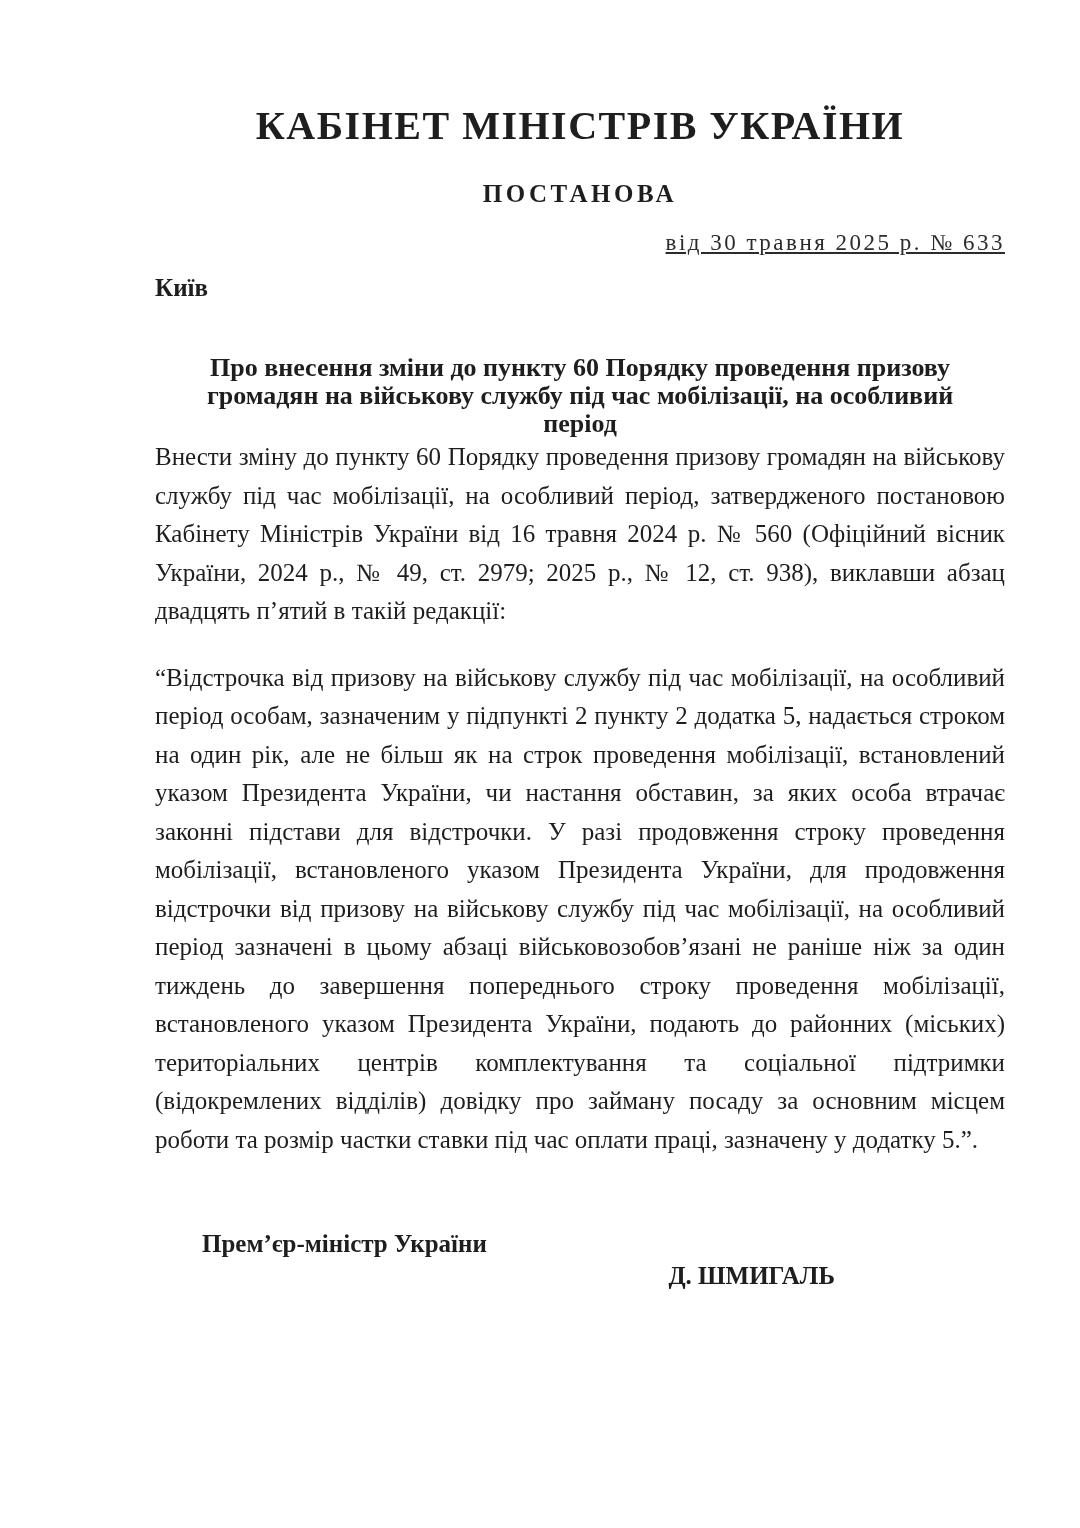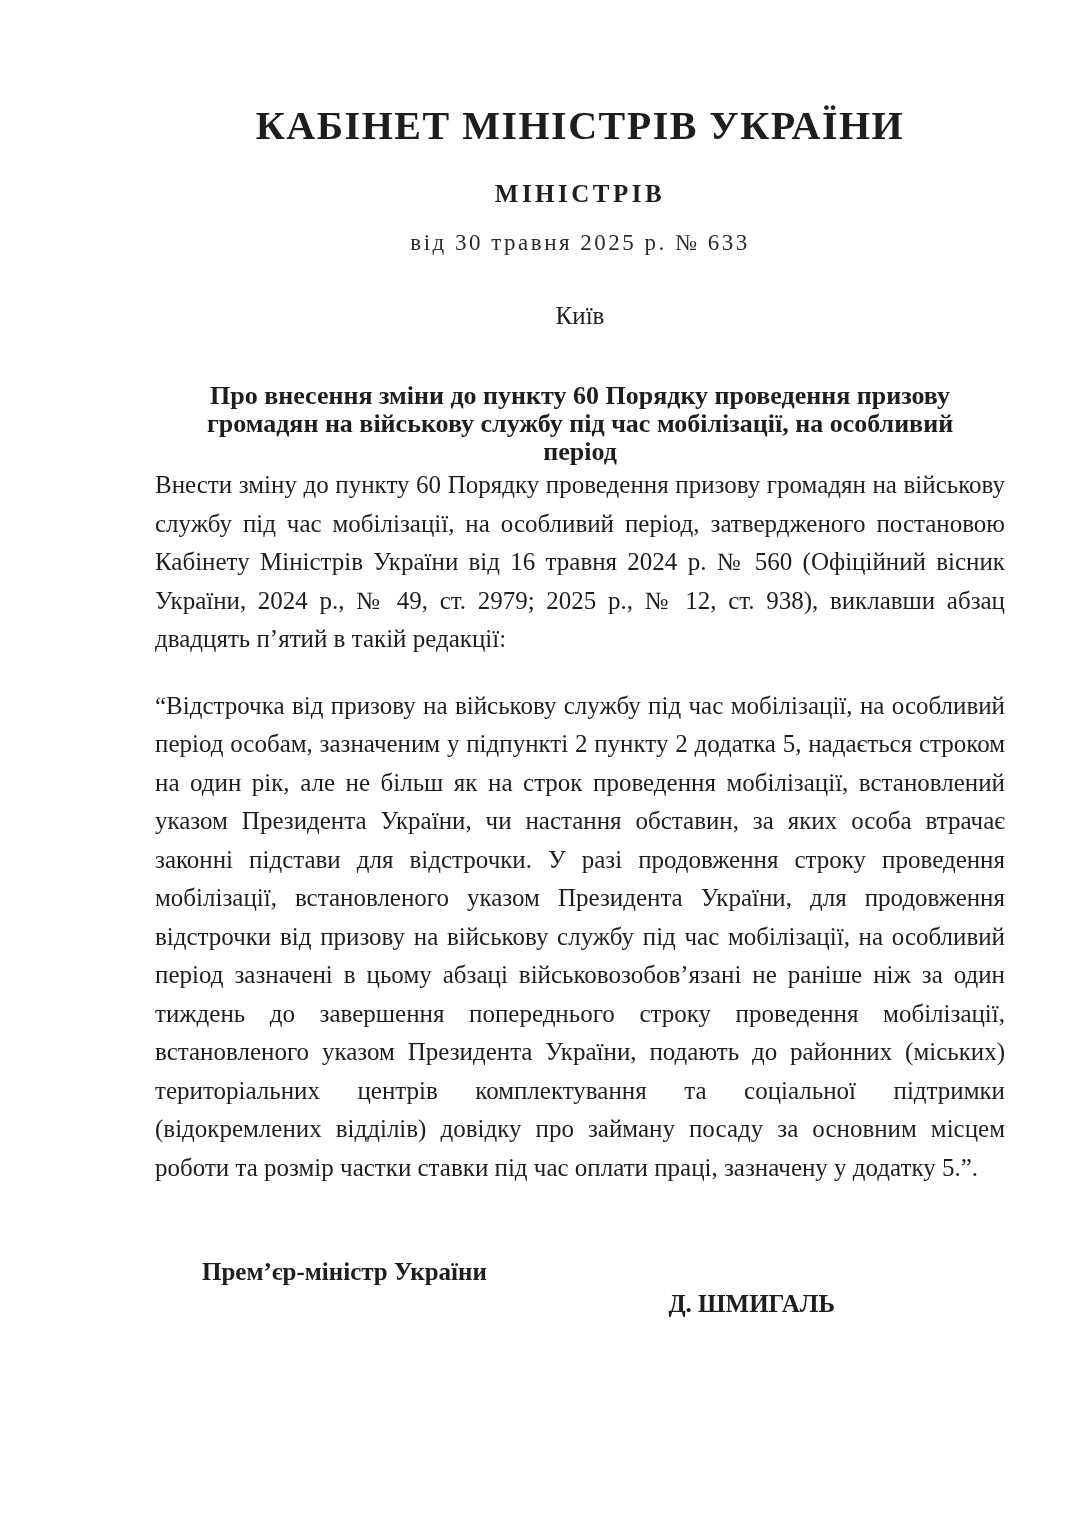--- a/index.html
+++ b/index.html
@@ -31,30 +31,30 @@
   }
   .doc-type {
     margin-top: 32px;
     text-align: center;
     font-size: 25px;
     font-weight: bold;
     letter-spacing: 3.5px;
   }
   .date-line {
     margin-top: 22px;
-    text-align: center;
+    text-align: right;
     font-size: 23px;
     letter-spacing: 2.5px;
     color: #2b2b2b;
+    text-decoration: underline;
   }
   .city-line {
-    margin-top: 46px;
-    text-align: center;
+    margin-top: 18px;
     font-size: 25px;
-    font-weight: normal;
+    font-weight: bold;
   }
   .doc-title {
     margin-top: 52px;
     text-align: center;
     font-size: 26px;
     font-weight: bold;
     line-height: 28px;
     padding: 0 20px;
   }
   .body-text {
@@ -80,21 +80,21 @@
   .sig-name { margin-left: auto; margin-right: 170px; margin-top: 32px; }
 </style>
 </head>
 <body>
 
 <div class="page">
   <div class="content">
 
     <h1 class="org-name">КАБІНЕТ МІНІСТРІВ УКРАЇНИ</h1>
 
-    <div class="doc-type">МІНІСТРІВ</div>
+    <div class="doc-type">ПОСТАНОВА</div>
 
     <div class="date-line">від 30 травня 2025 р. № 633</div>
 
     <div class="city-line">Київ</div>
 
     <div class="doc-title">Про внесення зміни до пункту 60 Порядку проведення призову громадян на військову службу під час мобілізації, на особливий період</div>
 
 
     <div class="body-text">Внести зміну до пункту 60 Порядку проведення призову громадян на військову службу під час мобілізації, на особливий період, затвердженого постановою Кабінету Міністрів України від 16 травня 2024 р. № 560 (Офіційний вісник України, 2024 р., № 49, ст. 2979; 2025 р., № 12, ст. 938), виклавши абзац двадцять п’ятий в такій редакції:</div>
 

